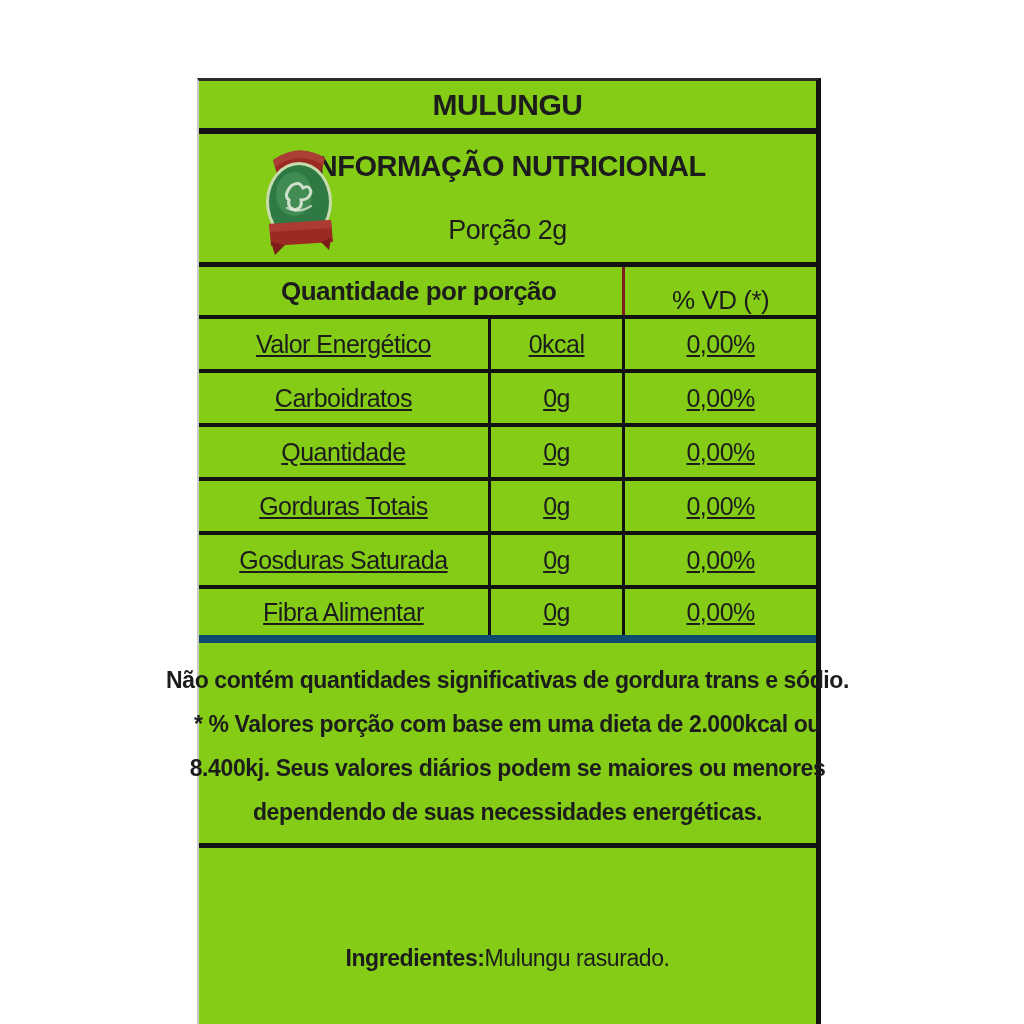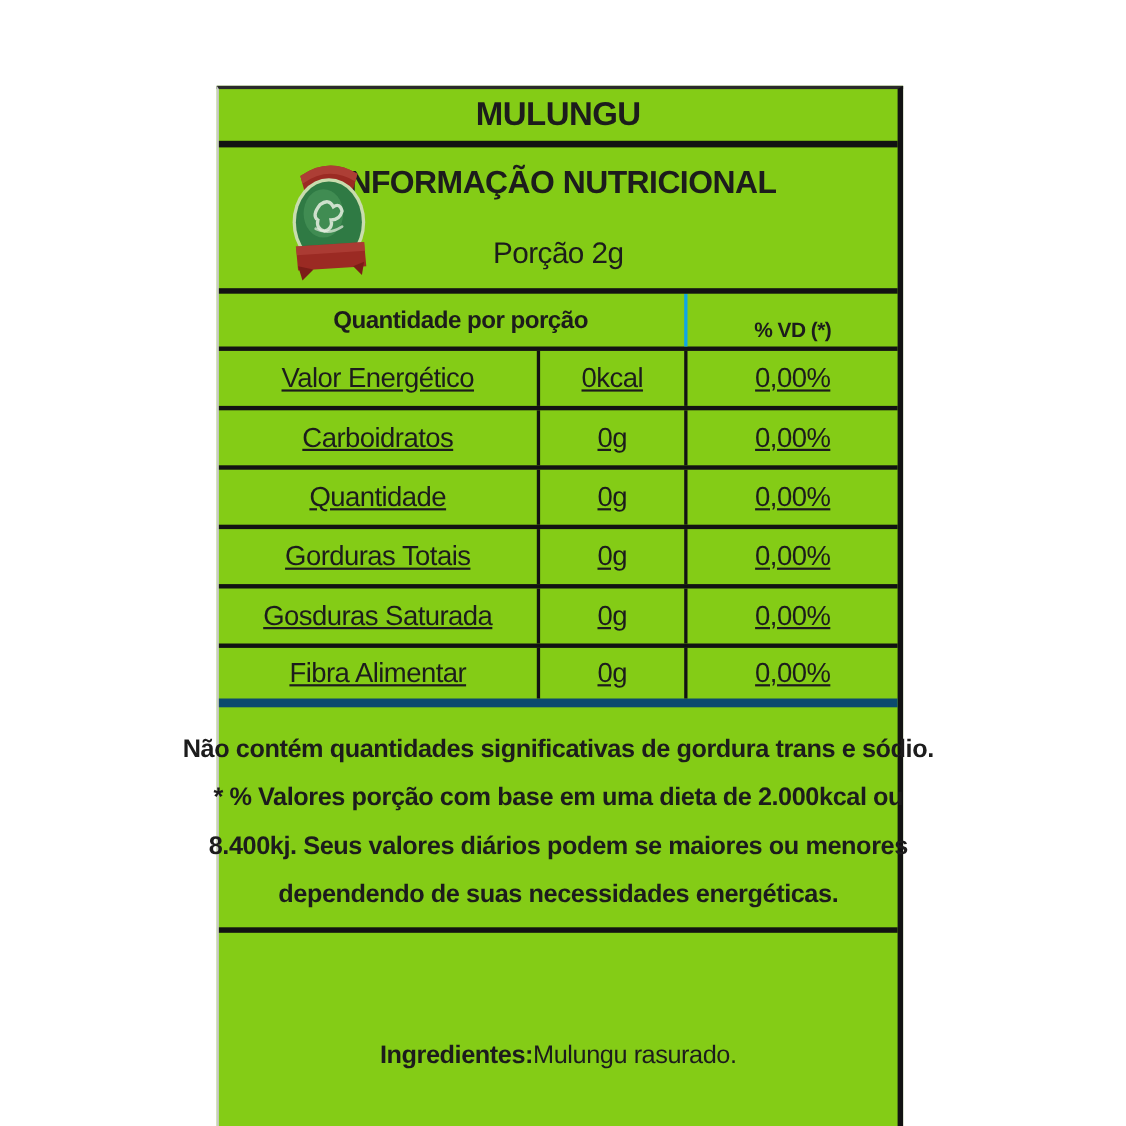--- a/index.html
+++ b/index.html
@@ -39,27 +39,27 @@
   .logo { position:absolute; left:62px; top:4px; width:76px; height:118px; }
 
   
   .tbl { flex:0 0 auto; display:flex; flex-direction:column; }
   .thead {
     height:52px; flex:0 0 52px; display:flex;
     border-bottom:4px solid #121212;
   }
   .thead .h-qty {
     width:69.1%; display:flex; align-items:center; justify-content:center;
-    font-size:22px; font-weight:bold; letter-spacing:-0.5px;
-    border-right:3px solid #0ea5e9;
+    font-size:26px; font-weight:bold; letter-spacing:-0.5px;
+    border-right:3px solid #7f1d1d;
     padding-left:16px;
   }
   .thead .h-dv {
     width:30.9%; display:flex; align-items:center; justify-content:center;
-    font-size:19px; font-weight:bold; letter-spacing:-0.5px;margin-top:19px;
+    font-size:26px; font-weight:normal; letter-spacing:-0.5px;margin-top:19px;
   }
   .trow {
     height:54px; flex:0 0 54px; display:flex;
     border-bottom:4px solid #121212;
   }
   .trow:last-child { border-bottom:8px solid #0c4a6e; }
   .trow .c {
     display:flex; align-items:center; justify-content:center;
     font-size:25px; letter-spacing:-0.5px;text-decoration:underline;
   }

